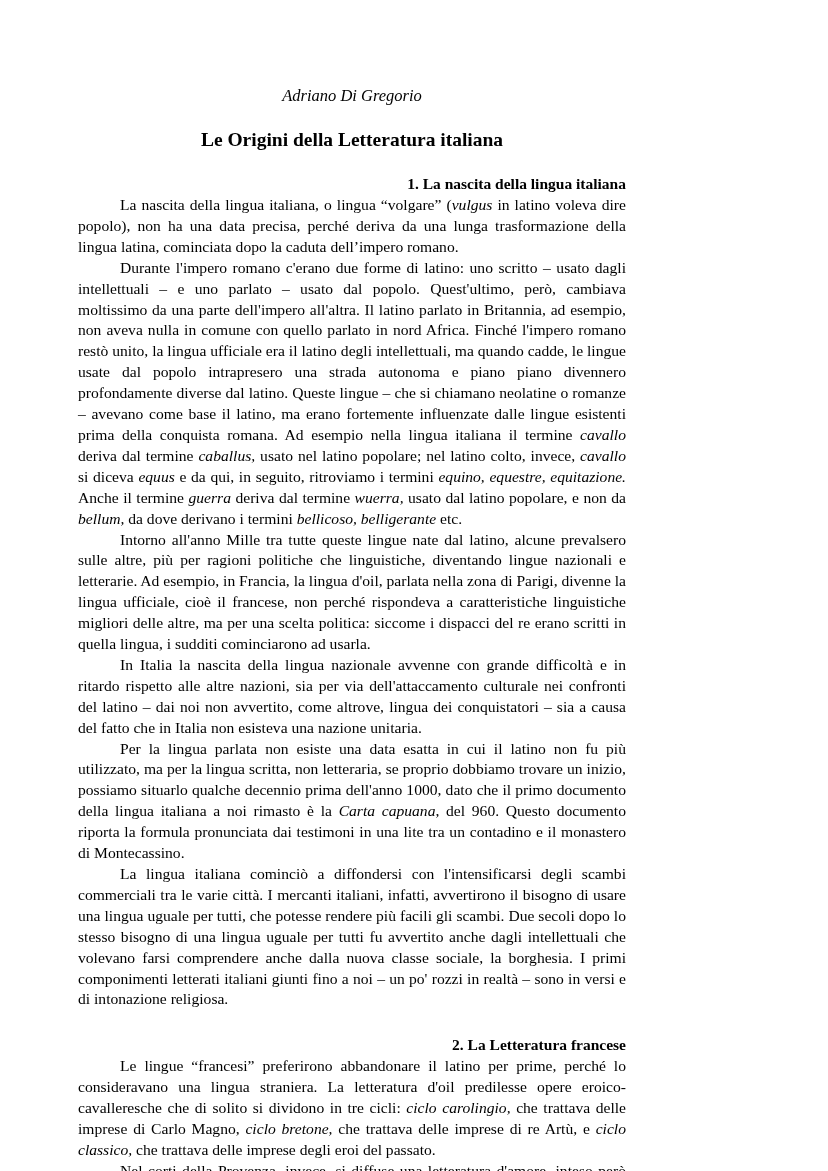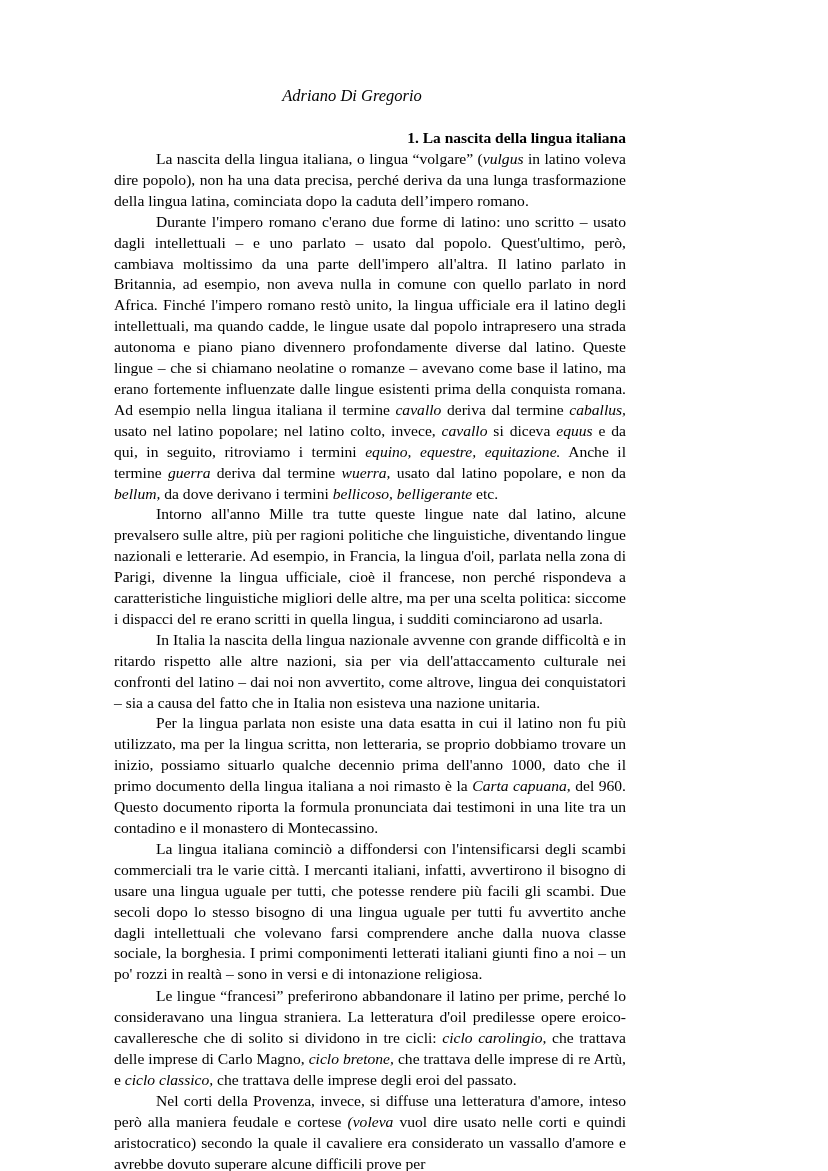--- a/index.html
+++ b/index.html
@@ -50,42 +50,43 @@
     margin: 0;
     font-size: 15.6px;
     line-height: 20.9px;
     text-align: justify;
     text-justify: inter-word;
     text-indent: 42px;
     hyphens: none;
   }
   .body-block {
     margin-top: 1px;
-    margin-left: 36px;
   }
   i, .it {
     font-style: italic;
   }
 </style>
 </head>
 <body>
 
 <div class="page">
 
   <div class="author">Adriano Di Gregorio</div>
 
+  <div class="doc-title">Le Origini della Letteratura italiana</div>
 
   <div class="section-heading">1. La nascita della lingua italiana</div>
   <div class="body-block">
     <p class="para">La nascita della lingua italiana, o lingua “volgare” (<i>vulgus</i> in latino voleva dire popolo), non ha una data precisa, perché deriva da una lunga trasformazione della lingua latina, cominciata dopo la caduta dell’impero romano.</p>
     <p class="para">Durante l'impero romano c'erano due forme di latino: uno scritto – usato dagli intellettuali – e uno parlato – usato dal popolo. Quest'ultimo, però, cambiava moltissimo da una parte dell'impero all'altra. Il latino parlato in Britannia, ad esempio, non aveva nulla in comune con quello parlato in nord Africa. Finché l'impero romano restò unito, la lingua ufficiale era il latino degli intellettuali, ma quando cadde, le lingue usate dal popolo intrapresero una strada autonoma e piano piano divennero profondamente diverse dal latino. Queste lingue – che si chiamano neolatine o romanze – avevano come base il latino, ma erano fortemente influenzate dalle lingue esistenti prima della conquista romana. Ad esempio nella lingua italiana il termine <i>cavallo</i> deriva dal termine <i>caballus,</i> usato nel latino popolare; nel latino colto, invece, <i>cavallo</i> si diceva <i>equus</i> e da qui, in seguito, ritroviamo i termini <i>equino, equestre, equitazione.</i> Anche il termine <i>guerra</i> deriva dal termine <i>wuerra,</i> usato dal latino popolare, e non da <i>bellum,</i> da dove derivano i termini <i>bellicoso, belligerante</i> etc.</p>
     <p class="para">Intorno all'anno Mille tra tutte queste lingue nate dal latino, alcune prevalsero sulle altre, più per ragioni politiche che linguistiche, diventando lingue nazionali e letterarie. Ad esempio, in Francia, la lingua d'oil, parlata nella zona di Parigi, divenne la lingua ufficiale, cioè il francese, non perché rispondeva a caratteristiche linguistiche migliori delle altre, ma per una scelta politica: siccome i dispacci del re erano scritti in quella lingua, i sudditi cominciarono ad usarla.</p>
     <p class="para">In Italia la nascita della lingua nazionale avvenne con grande difficoltà e in ritardo rispetto alle altre nazioni, sia per via dell'attaccamento culturale nei confronti del latino – dai noi non avvertito, come altrove, lingua dei conquistatori – sia a causa del fatto che in Italia non esisteva una nazione unitaria.</p>
     <p class="para">Per la lingua parlata non esiste una data esatta in cui il latino non fu più utilizzato, ma per la lingua scritta, non letteraria, se proprio dobbiamo trovare un inizio, possiamo situarlo qualche decennio prima dell'anno 1000, dato che il primo documento della lingua italiana a noi rimasto è la <i>Carta capuana</i>, del 960. Questo documento riporta la formula pronunciata dai testimoni in una lite tra un contadino e il monastero di Montecassino.</p>
     <p class="para">La lingua italiana cominciò a diffondersi con l'intensificarsi degli scambi commerciali tra le varie città. I mercanti italiani, infatti, avvertirono il bisogno di usare una lingua uguale per tutti, che potesse rendere più facili gli scambi. Due secoli dopo lo stesso bisogno di una lingua uguale per tutti fu avvertito anche dagli intellettuali che volevano farsi comprendere anche dalla nuova classe sociale, la borghesia. I primi componimenti letterati italiani giunti fino a noi – un po' rozzi in realtà – sono in versi e di intonazione religiosa.</p>
   </div>
 
+  <div class="section-heading second">2. La Letteratura francese</div>
   <div class="body-block">
     <p class="para">Le lingue “francesi” preferirono abbandonare il latino per prime, perché lo consideravano una lingua straniera. La letteratura d'oil predilesse opere eroico-cavalleresche che di solito si dividono in tre cicli: <i>ciclo carolingio,</i> che trattava delle imprese di Carlo Magno, <i>ciclo bretone,</i> che trattava delle imprese di re Artù, e <i>ciclo classico,</i> che trattava delle imprese degli eroi del passato.</p>
     <p class="para">Nel corti della Provenza, invece, si diffuse una letteratura d'amore, inteso però alla maniera feudale e cortese <i>(voleva</i> vuol dire usato nelle corti e quindi aristocratico) secondo la quale il cavaliere era considerato un vassallo d'amore e avrebbe dovuto superare alcune difficili prove per</p>
   </div>
 
 </div>
 
 </body></html>

